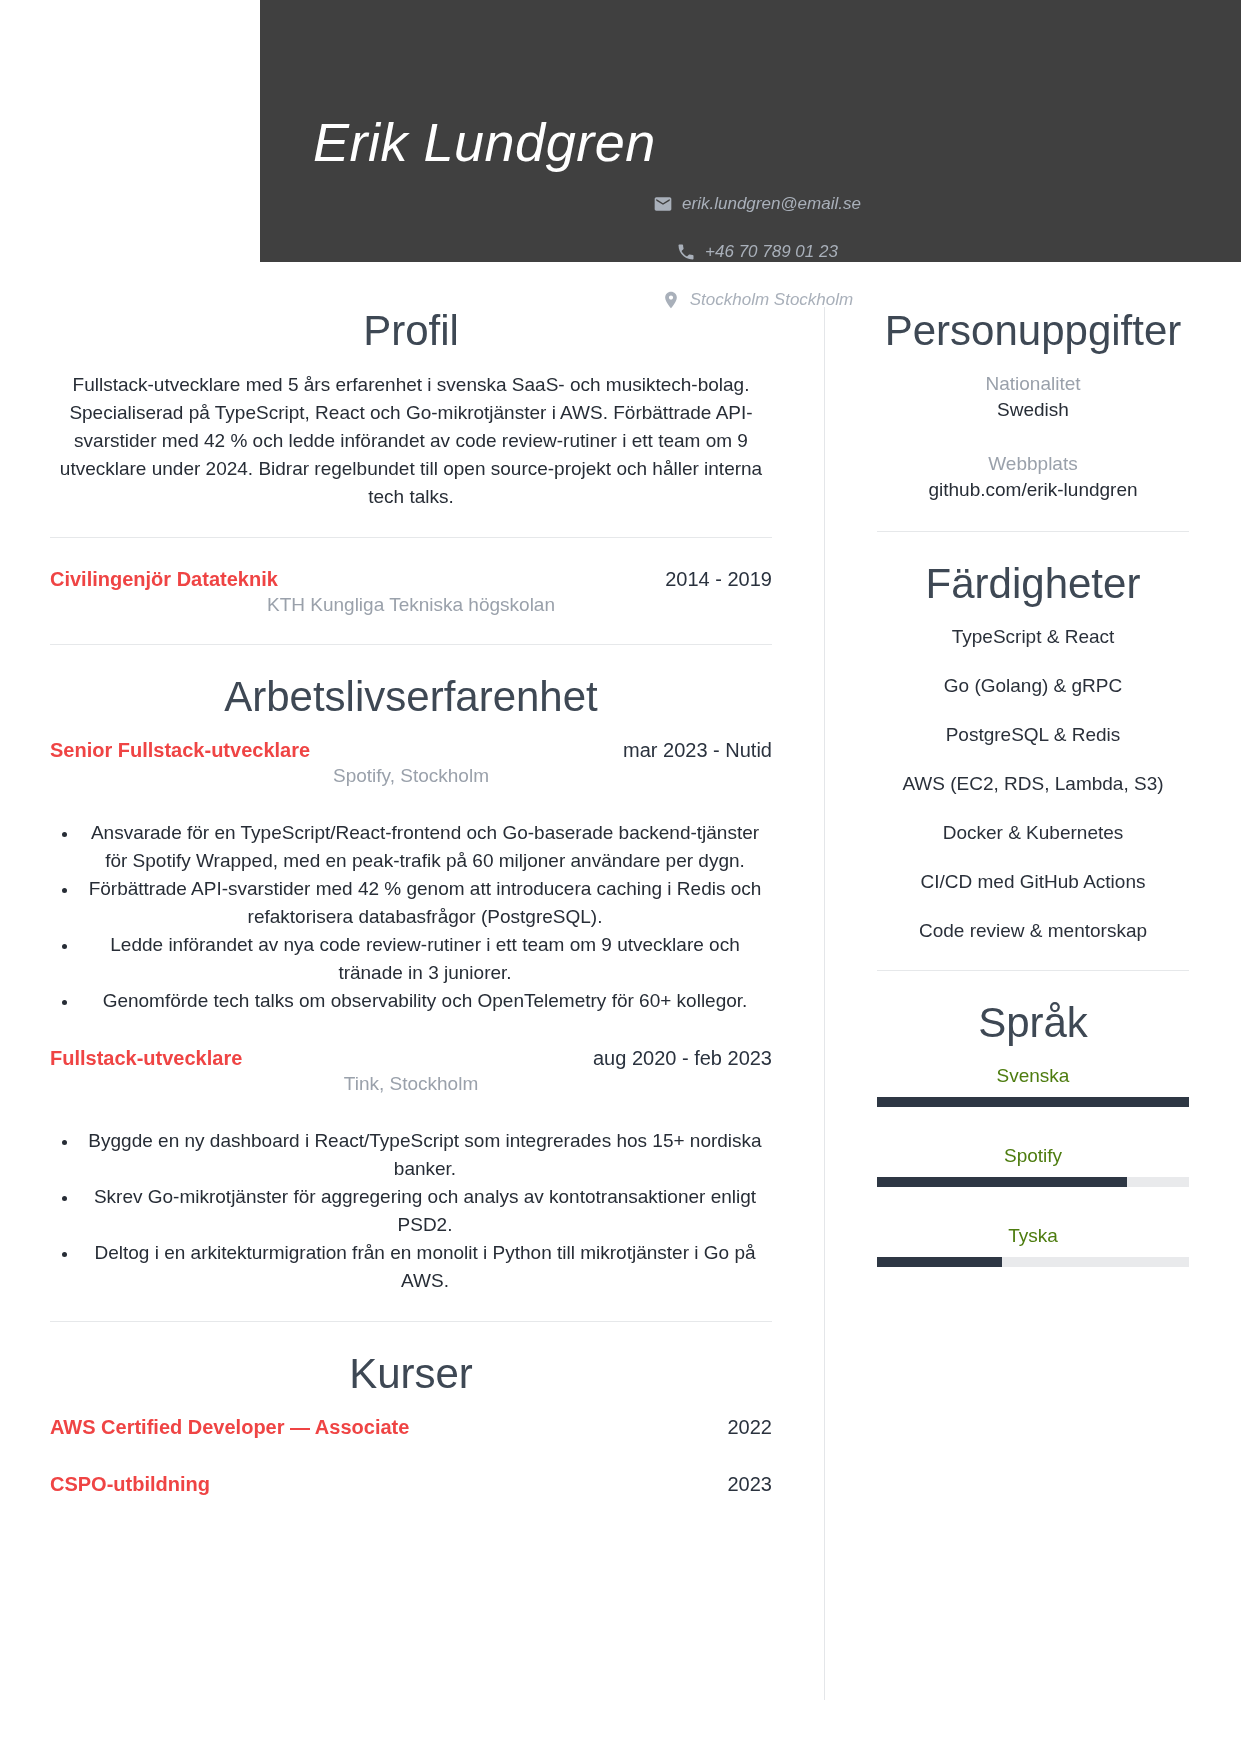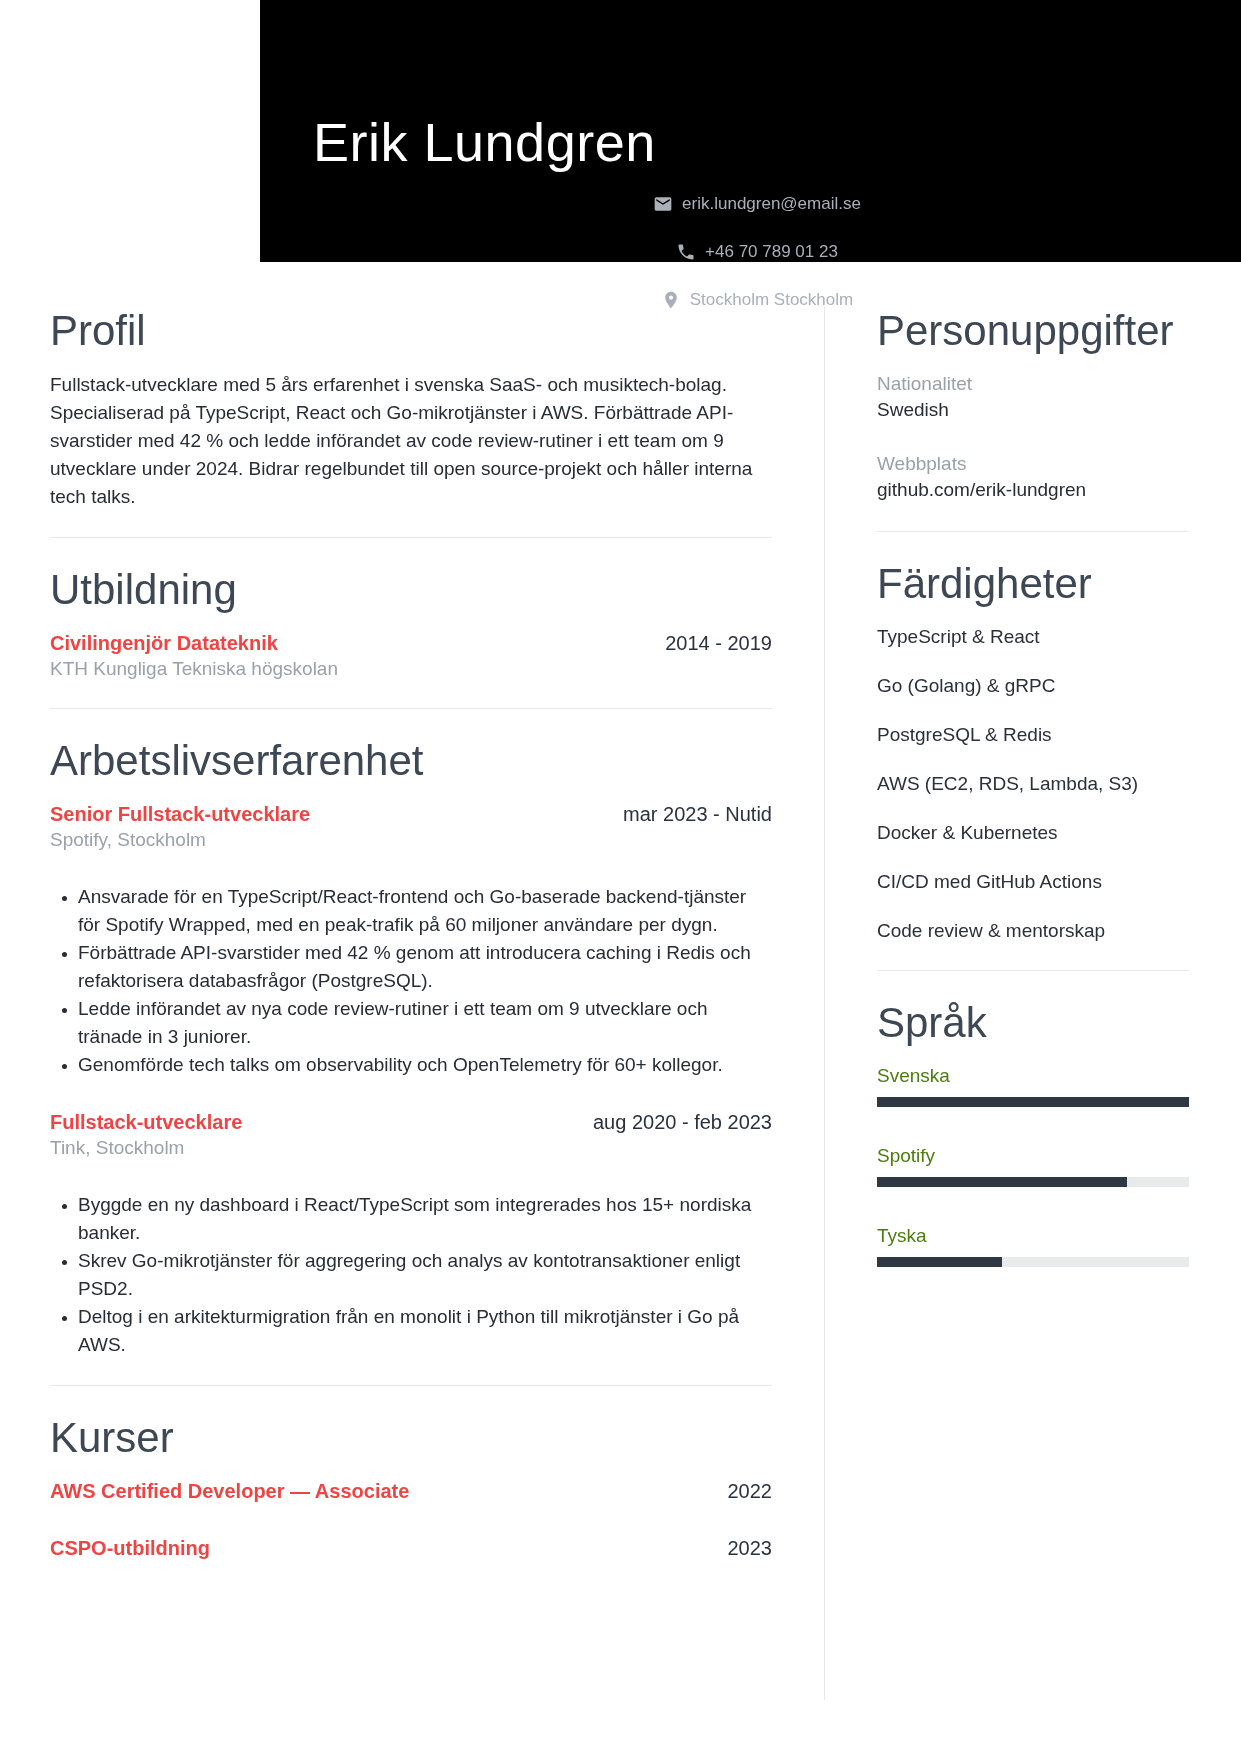--- a/index.html
+++ b/index.html
@@ -9,22 +9,23 @@
     background: #ffffff;
     font-family: "Liberation Sans", sans-serif;
     color: #272d36;
     overflow: hidden;
   }
 
   
   .header {
     margin-left: 260px;
     height: 262px;
-    background: #000000;
+    background: #404040;
     padding: 110px 40px 0 53px;
+    font-style: italic;
   }
   .name {
     font-size: 54px;
     line-height: 64px;
     font-weight: 300;
     color: #ffffff;
     letter-spacing: 0.5px;
   }
   .contact-row {
     display: flex;
@@ -42,20 +43,21 @@
   }
   .contact-item svg { width: 20px; height: 20px; fill: #a9b0ba; flex: none; }
 
   
   .content {
     display: flex;
     align-items: stretch;
     margin-top: 45px;
     padding: 0 8px 0 50px;
     min-height: 1393px;
+    text-align: center;
   }
   .main { width: 722px; flex: none; }
   .vsep { width: 1px; flex: none; background: #e4e6e9; margin: 0 52px; }
   .side { width: 312px; flex: none; }
 
   h2 {
     font-size: 42px;
     line-height: 48px;
     font-weight: 400;
     color: #3e4854;
@@ -135,21 +137,20 @@
 <div class="content">
 
   <div class="main">
 
     <section class="sec">
       <h2>Profil</h2>
       <p class="body-text">Fullstack-utvecklare med 5 års erfarenhet i svenska SaaS- och musiktech-bolag. Specialiserad på TypeScript, React och Go-mikrotjänster i AWS. Förbättrade API-svarstider med 42 % och ledde införandet av code review-rutiner i ett team om 9 utvecklare under 2024. Bidrar regelbundet till open source-projekt och håller interna tech talks.</p>
     </section>
 
     <section class="sec">
-      <h2>Utbildning</h2>
       <div>
         <div class="row">
           <span class="item-title">Civilingenjör Datateknik</span>
           <span class="item-dates">2014 - 2019</span>
         </div>
         <div class="item-sub">KTH Kungliga Tekniska högskolan</div>
       </div>
     </section>
 
     <section class="sec">

